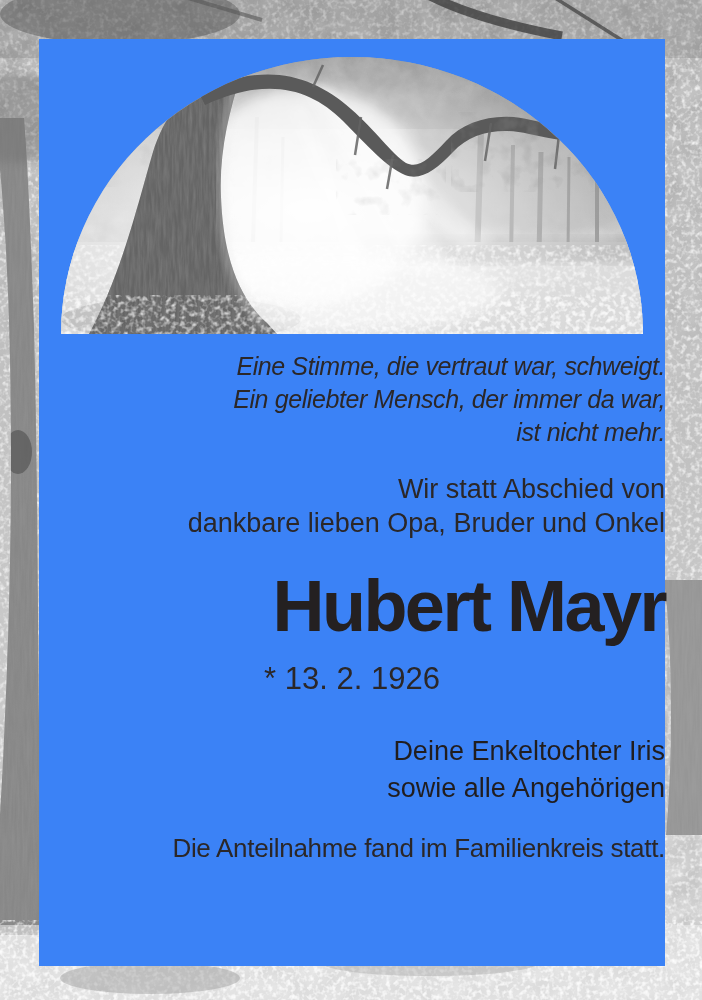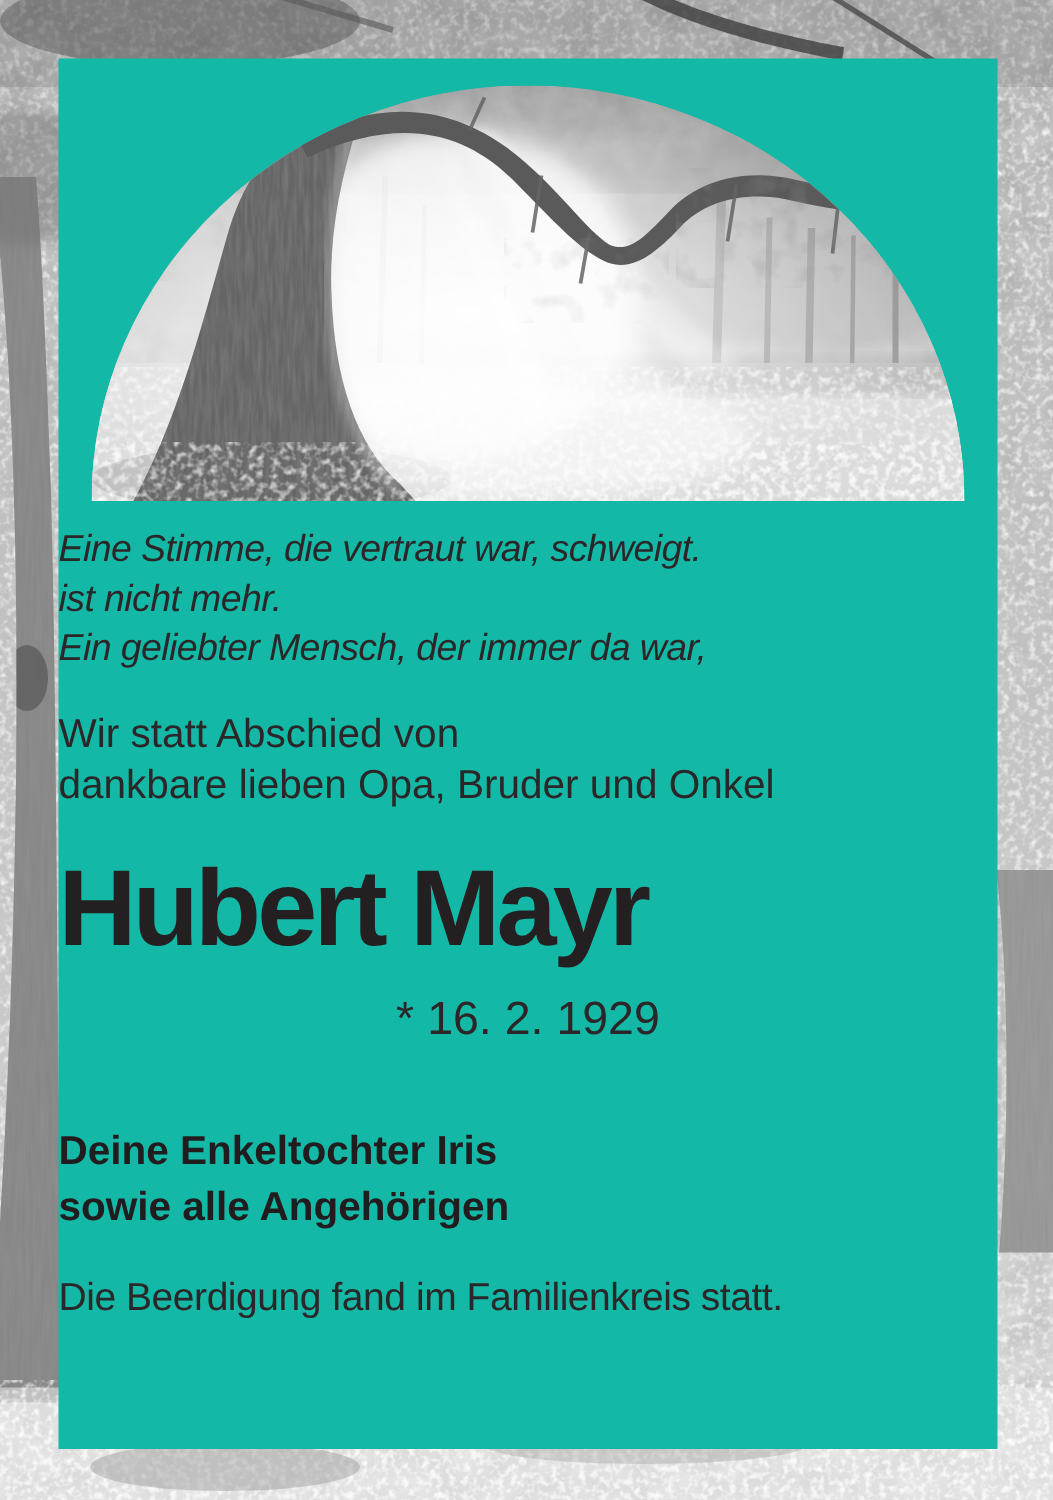--- a/index.html
+++ b/index.html
@@ -5,28 +5,28 @@
   html,body{margin:0;padding:0;}
   body{
     width:702px;height:1000px;position:relative;overflow:hidden;
     background:#cfcfcf;
     font-family:"Liberation Sans", sans-serif;
     color:#272324;
   }
   .bg-photo{position:absolute;left:0;top:0;width:702px;height:1000px;display:block;}
   .card{
     position:absolute;left:39px;top:39px;width:626px;height:927px;
-    background:#14b8a6;box-sizing:border-box;padding-top:18px;text-align:left;
+    background:#3b82f6;box-sizing:border-box;padding-top:18px;text-align:right;
   }
   .arch{display:block;margin:0 auto;}
   .poem{margin-top:16px;font-style:italic;font-size:25px;line-height:33px;letter-spacing:-0.4px;color:#2b2728;}
   .intro{margin-top:23px;font-size:27px;line-height:34px;color:#2b2728;}
   .name{margin:26px 0 0 0;font-size:72px;line-height:80px;font-weight:700;letter-spacing:-2.5px;color:#242021;}
   .dates{margin-top:13px;font-size:31px;line-height:40px;display:flex;justify-content:center;gap:60px;color:#2b2728;}
-  .family{margin-top:50px;font-weight:700;font-size:27px;line-height:37px;color:#211d1e;}
+  .family{margin-top:34px;font-weight:400;font-size:27px;line-height:37px;color:#211d1e;}
   .closing{margin-top:24px;font-size:26px;line-height:34px;letter-spacing:-0.3px;color:#2b2728;}
   .line{white-space:nowrap;}
 </style>
 </head>
 <body>
 
 <svg class="bg-photo" width="702" height="1000" viewBox="0 0 702 1000" aria-hidden="true">
   <defs>
     <linearGradient id="bg-grad" x1="0" y1="0" x2="0" y2="1">
       <stop offset="0" stop-color="#a9a9a9"></stop>
@@ -179,37 +179,37 @@
       <ellipse cx="470" cy="95" rx="80" ry="40" filter="url(#ar-clumps)" opacity="0.45"></ellipse>
       <ellipse cx="330" cy="130" rx="55" ry="28" filter="url(#ar-clumps)" opacity="0.35"></ellipse>
 
       <rect x="0" y="238" width="582" height="39" filter="url(#ar-leaves)" opacity="0.85"></rect>
       <rect x="0" y="0" width="582" height="277" fill="#ffffff" opacity="0.08"></rect>
     </g>
   </svg>
 
   <div class="poem">
     <div class="line">Eine Stimme, die vertraut war, schweigt.</div>
+    <div class="line">Ein geliebter Mensch, der immer da war,</div>
     <div class="line">ist nicht mehr.</div>
-    <div class="line">Ein geliebter Mensch, der immer da war,</div>
   </div>
 
   <div class="intro">
     <div class="line">Wir statt Abschied von</div>
     <div class="line">dankbare lieben Opa, Bruder und Onkel</div>
   </div>
 
   <h1 class="name">Hubert Mayr</h1>
 
   <div class="dates">
-    <span class="line">* 16. 2. 1929</span>
+    <span class="line">* 13. 2. 1926</span>
   </div>
 
   <div class="family">
     <div class="line">Deine Enkeltochter Iris</div>
     <div class="line">sowie alle Angehörigen</div>
   </div>
 
   <div class="closing">
-    <div class="line">Die Beerdigung fand im Familienkreis statt.</div>
+    <div class="line">Die Anteilnahme fand im Familienkreis statt.</div>
   </div>
 
 </div>
 
 </body></html>

